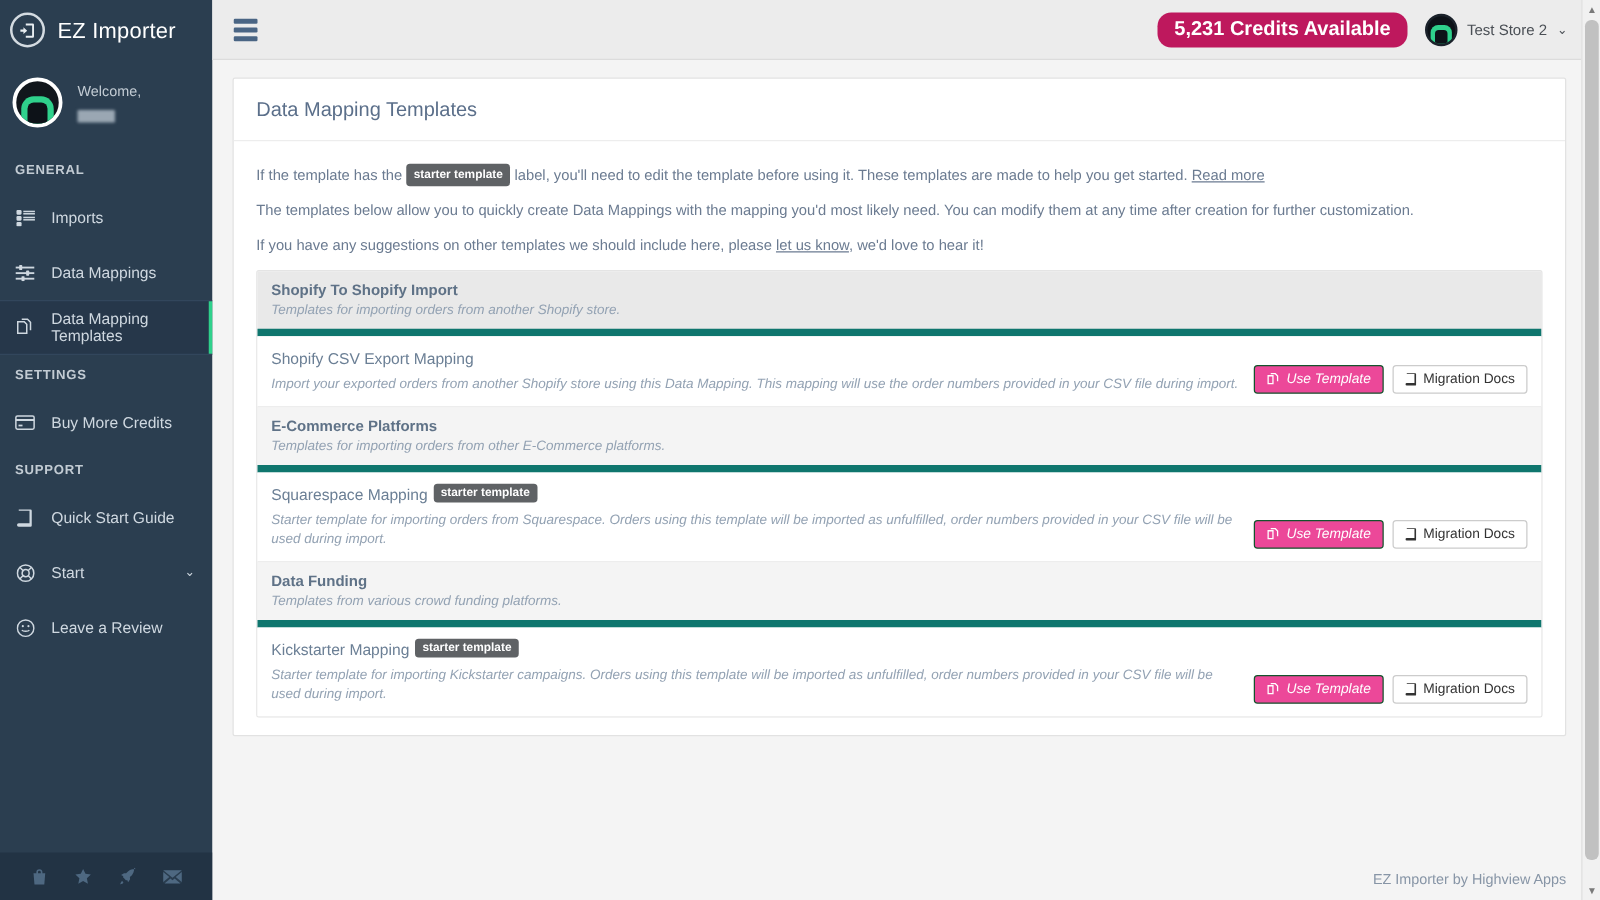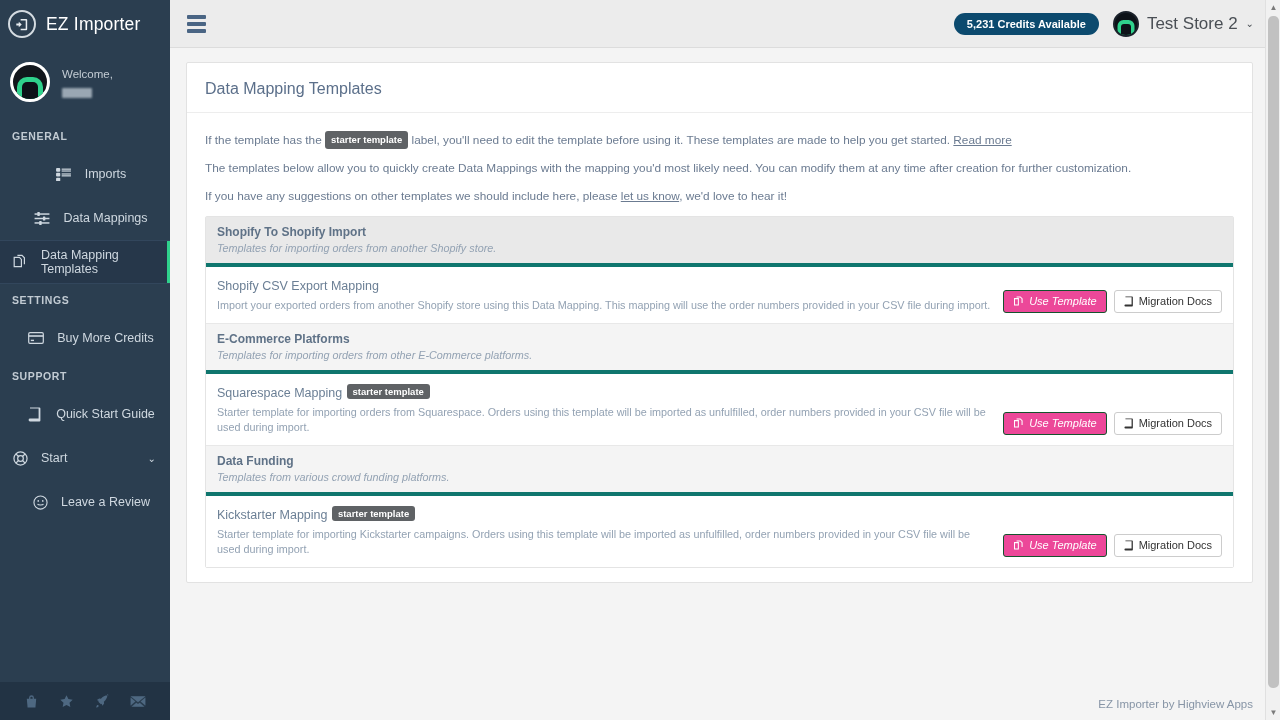--- a/index.html
+++ b/index.html
@@ -94,21 +94,20 @@
   }
   .nav-item {
     display: flex; align-items: center;
     height: 44px;
     padding-left: 10px;
     gap: 11px;
     color: #cfd8e0;
     font-size: 12.5px;
     position: relative;
     cursor: pointer;
-    justify-content: center;
   }
   .nav-item .nav-icon {
     width: 20px; flex: 0 0 20px;
     display:flex; align-items:center; justify-content:center;
     color: #cfd8e0;
   }
   .nav-item.active {
     background: #26374a;
     border-top: 1px solid #32465c;
     border-bottom: 1px solid #32465c;
@@ -153,23 +152,23 @@
     flex: 0 0 48px;
   }
   .hamburger { display: flex; flex-direction: column; gap: 3px; cursor: pointer; padding: 3px; }
   .hamburger i {
     display:block; width: 19px; height: 4px;
     background: #4a6584;
     border-radius: 1px;
   }
   .topbar-right { margin-left: auto; display: flex; align-items: center; gap: 14px; }
   .credits-badge {
-    background: #0c4a6e;
+    background: #be185d;
     color: #ffffff;
-    font-size: 11px;
+    font-size: 16px;
     font-weight: bold;
     border-radius: 11px;
     padding: 5px 13px;
     white-space: nowrap;
   }
   .store-chip { display: flex; align-items: center; gap: 8px; cursor: pointer; }
   .store-avatar {
     width: 26px; height: 26px; border-radius: 50%;
     background: #0d1218;
     border: 2px solid #1b222b;
@@ -177,21 +176,21 @@
     flex: 0 0 26px;
   }
   .store-avatar::after {
     content:""; position:absolute; bottom:0; left:50%; transform: translateX(-50%);
     width: 17px; height: 15px; background: #2fd18c; border-radius: 6px 6px 0 0;
   }
   .store-avatar::before {
     content:""; position:absolute; bottom:0; left:50%; transform: translateX(-50%);
     width: 10px; height: 11px; background:#0d1218; border-radius: 3px 3px 0 0; z-index:2;
   }
-  .store-name { font-size: 17px; color: #4a4f55; }
+  .store-name { font-size: 12px; color: #4a4f55; }
   .store-caret { font-size: 10px; color: #4a4f55; }
 
   .content-area {
     flex: 1 1 auto;
     overflow: hidden;
     padding: 14px 27px 0 16px;
   }
   .card {
     background: #ffffff;
     border: 1px solid #e2e2e2;
@@ -222,41 +221,41 @@
     padding: 2px 6px;
     border-radius: 3px;
     vertical-align: middle;
     position: relative;
     top: -1px;
   }
 
   .tmpl-list { margin-top: 11px; border: 1px solid #e4e4e4; border-radius: 2px; }
   .group-row {
     background: #e9e9e9;
-    border-bottom: 4px solid #0f766e;
+    border-bottom: 6px solid #0f766e;
     padding: 8px 21px 9px 11px;
   }
   .group-row.light { background: #f4f4f4; }
   .group-title { font-size: 12px; font-weight: bold; color: #5f7287; margin-bottom: 3px; }
   .group-sub { font-size: 10.8px; color: #93a2b3; font-style: italic; }
 
   .tmpl-row {
     background: #ffffff;
     border-bottom: 1px solid #e8e8e8;
     padding: 9px 11px 10px 11px;
     display: flex; align-items: flex-end;
     gap: 12px;
   }
   .tmpl-row:last-child { border-bottom: none; }
   .tmpl-main { flex: 1 1 auto; min-width: 0; }
   .tmpl-name {
     font-size: 12.5px; color: #6b7f95; font-weight: 400;
     display: inline-block; vertical-align: middle;
   }
-  .tmpl-desc { font-size: 10.8px; color: #93a2b3; margin-top: 4px; line-height: 1.4; }
+  .tmpl-desc { font-size: 10.8px; color: #93a2b3; font-style: italic; margin-top: 4px; line-height: 1.4; }
   .tmpl-actions { display: flex; align-items: center; gap: 7px; flex: 0 0 auto; padding-top: 1px; }
 
   .btn {
     display: inline-flex; align-items: center; gap: 5px;
     font-size: 11px;
     border-radius: 3px;
     padding: 4px 9px;
     cursor: pointer;
     white-space: nowrap;
     line-height: 1.2;

